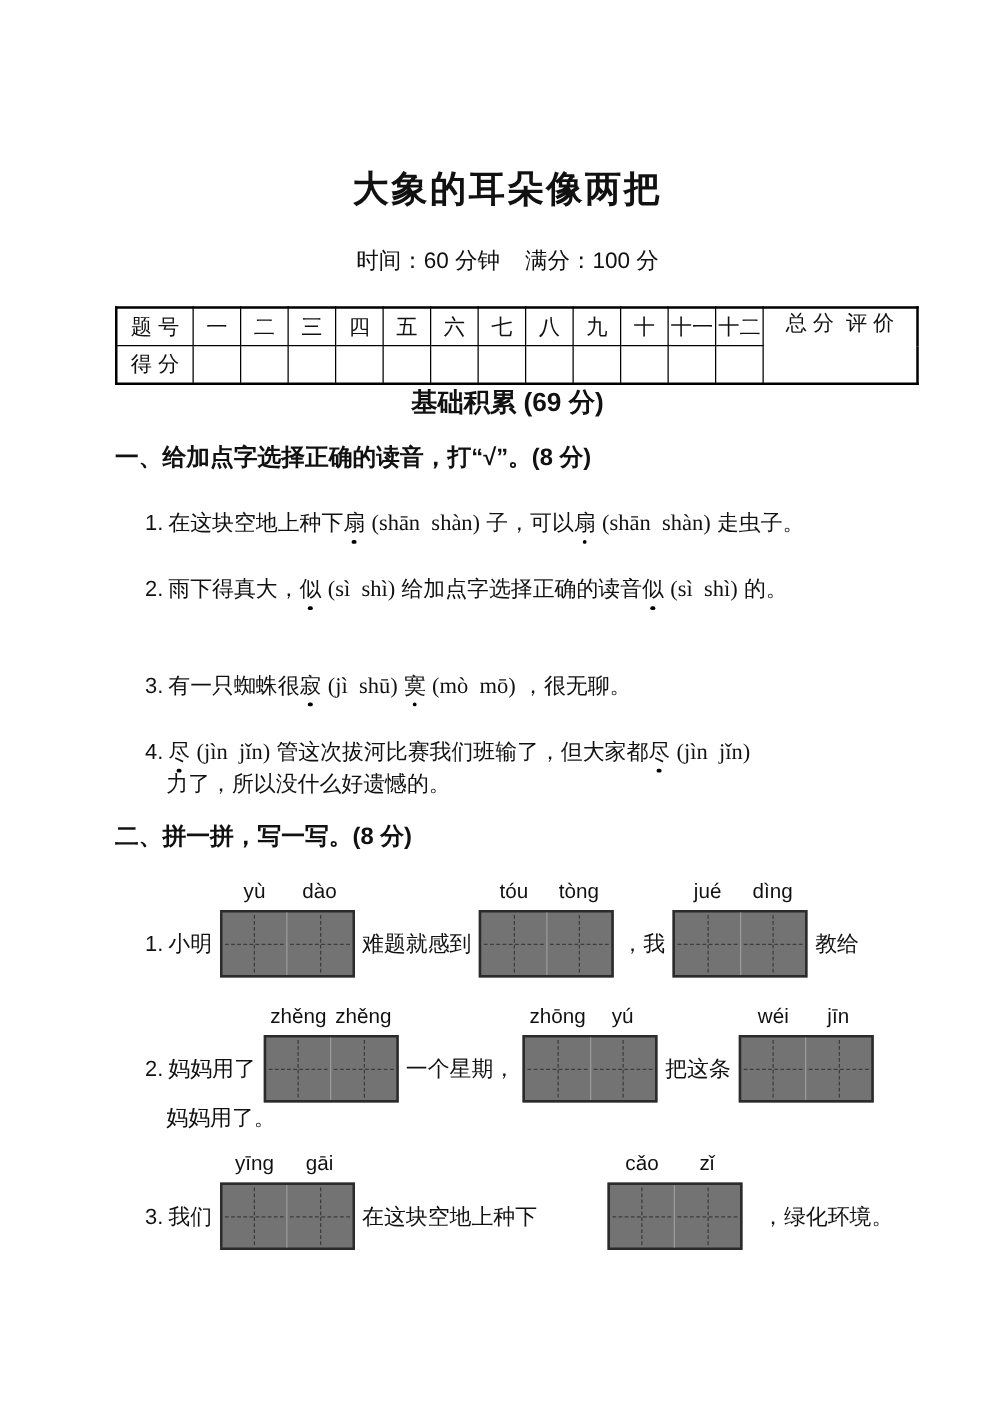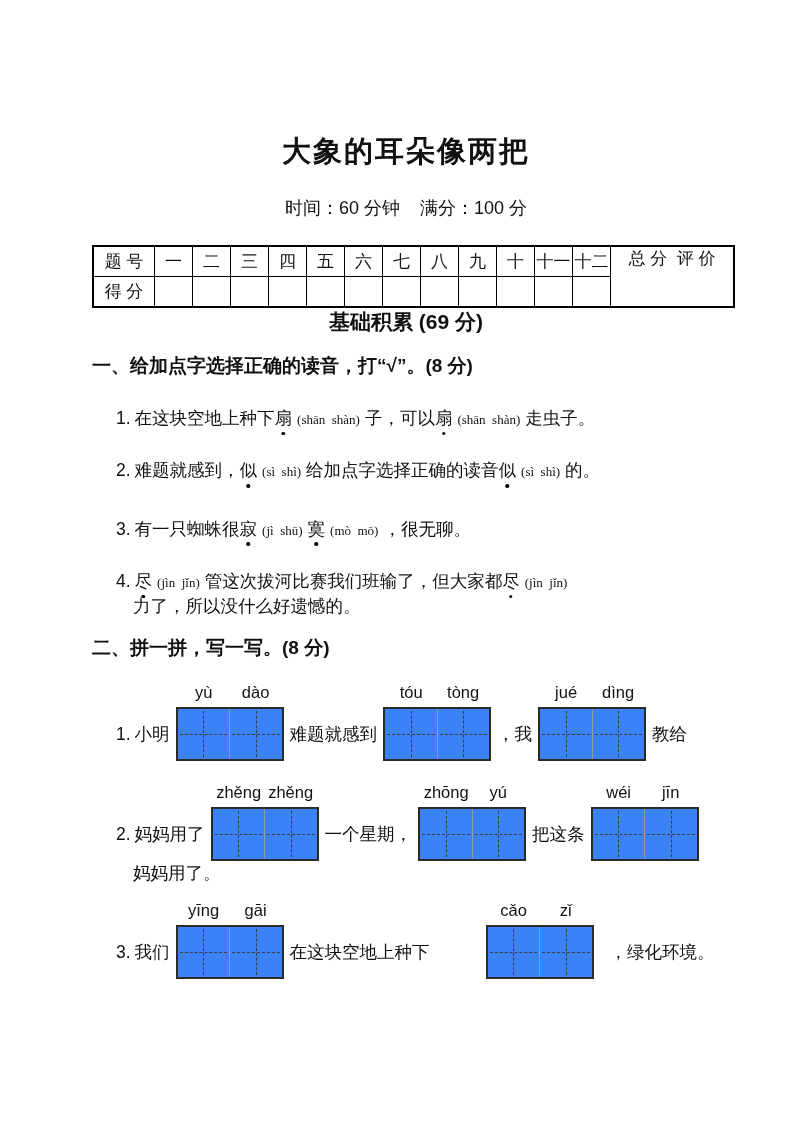--- a/index.html
+++ b/index.html
@@ -21,38 +21,38 @@
                    overflow:hidden; white-space:pre; }
   td.corner { width:60px; }
   td.qcol   { width:37px; }
   td.total  { width:122px; vertical-align:top; padding-top:4px; }
 
   .section-heading { text-align:center; font-size:21px; font-weight:bold; }
 
   .q-title { font-size:19px; font-weight:bold; margin-top:17px; }
 
   .q1-item { font-size:17.5px; margin-left:24px; margin-top:26px; line-height:1.5; }
-  .q1-item.gap-big { margin-top:32px; }
+  .q1-item.gap-big { margin-top:50px; }
   .cont { font-size:17.5px; margin-left:41px; }
   .num { margin-right:4px; }
 
   .dotchar { position:relative; display:inline-block; }
   .dotchar::after { content:''; position:absolute; left:50%; bottom:-4px;
                     transform:translateX(-50%); width:3.5px; height:3.5px;
                     border-radius:50%; background:#000; }
 
-  .pinyin { font-family:"Liberation Serif","DejaVu Serif",serif; font-size:13px;
+  .pinyin { font-family:"Liberation Serif","DejaVu Serif",serif; font-size:18px;
             white-space:pre; margin:0 5px; }
 
   
   .wline { display:flex; align-items:center; white-space:pre; font-size:17.5px;
            margin-left:24px; margin-top:46px; }
   .wgrid { position:relative; display:flex; width:108px; height:54px;
            box-sizing:border-box; border:2px solid #2b2b2b; margin:0 6px;
-           flex:0 0 auto; background:#3b82f6; }
+           flex:0 0 auto; background:#737373; }
   .wcell { flex:1 1 0; position:relative; }
   .wcell + .wcell { border-left:1px solid #9a9a9a; }
   .wcell::before { content:''; position:absolute; left:50%; top:2px; bottom:2px;
                    border-left:1px dashed #3c3c3c; }
   .wcell::after  { content:''; position:absolute; top:50%; left:2px; right:2px;
                    border-top:1px dashed #3c3c3c; }
   .py-row { position:absolute; top:-25px; left:0; right:0; display:flex;
             font-size:16.5px; line-height:1; }
   .py-row span { flex:1; text-align:center; }
 </style>
@@ -106,21 +106,21 @@
 
   <div class="section-heading">基础积累 (69 分)</div>
 
   <div class="q-title">一、给加点字选择正确的读音，打“√”。(8 分)</div>
 
   <div class="q1-item">
     <span class="num">1.</span><span>在这块空地上种下</span><span class="dotchar">扇</span><span class="pinyin">(shān  shàn)</span><span>子，可以</span><span class="dotchar">扇</span><span class="pinyin">(shān  shàn)</span><span>走虫子。</span>
   </div>
 
   <div class="q1-item">
-    <span class="num">2.</span><span>难题就感到，</span><span class="dotchar">似</span><span class="pinyin">(sì  shì)</span><span>给加点字选择正确的读音</span><span class="dotchar">似</span><span class="pinyin">(sì  shì)</span><span>的。</span>
+    <span class="num">2.</span><span>雨下得真大，</span><span class="dotchar">似</span><span class="pinyin">(sì  shì)</span><span>给加点字选择正确的读音</span><span class="dotchar">似</span><span class="pinyin">(sì  shì)</span><span>的。</span>
   </div>
 
   <div class="q1-item gap-big">
     <span class="num">3.</span><span>有一只蜘蛛很</span><span class="dotchar">寂</span><span class="pinyin">(jì  shū)</span><span></span><span class="dotchar">寞</span><span class="pinyin">(mò  mō)</span><span>，很无聊。</span>
   </div>
 
   <div class="q1-item">
     <span class="num">4.</span><span></span><span class="dotchar">尽</span><span class="pinyin">(jìn  jǐn)</span><span>管这次拔河比赛我们班输了，但大家都</span><span class="dotchar">尽</span><span class="pinyin">(jìn  jǐn)</span><span></span>
   </div>
   <div class="cont">力了，所以没什么好遗憾的。</div>

